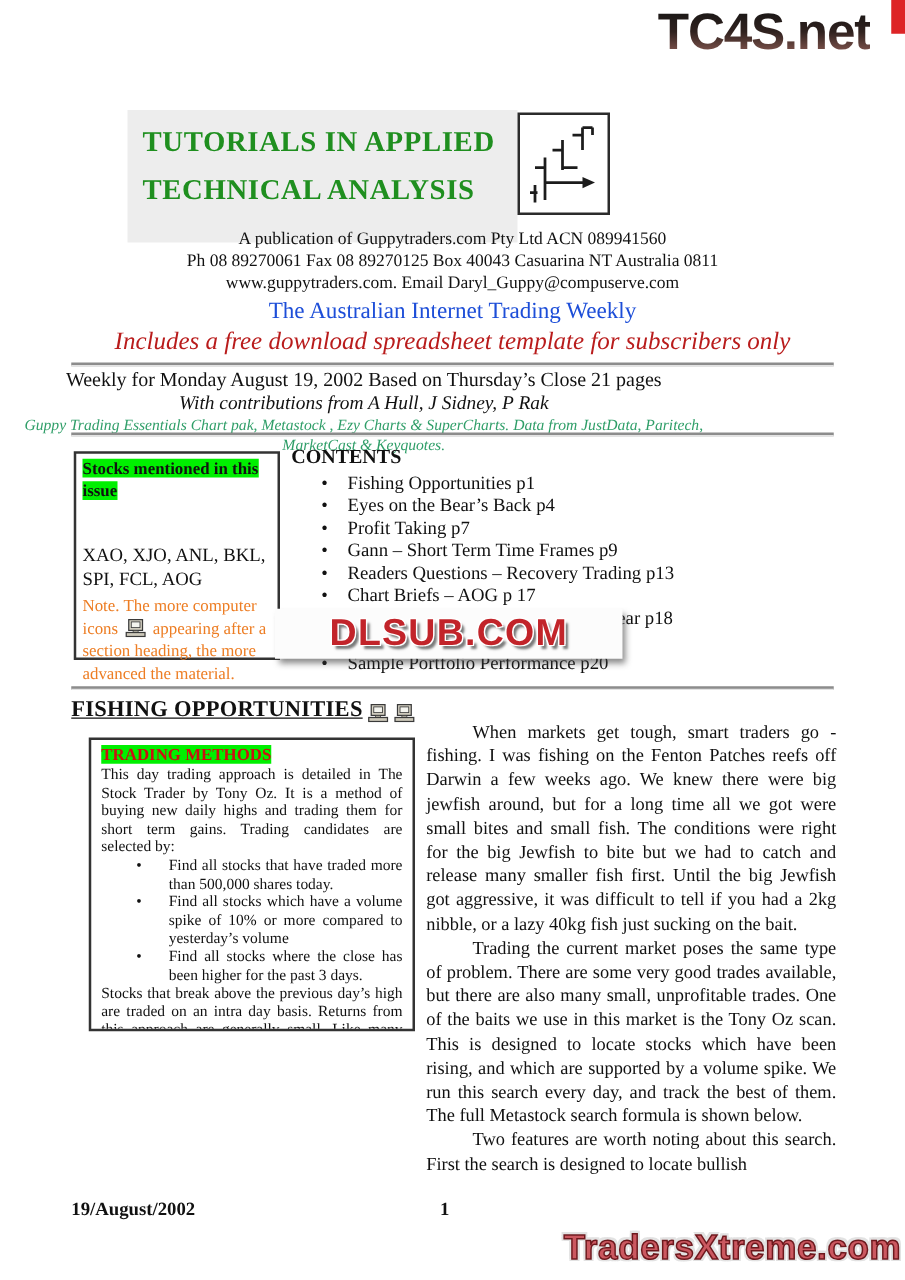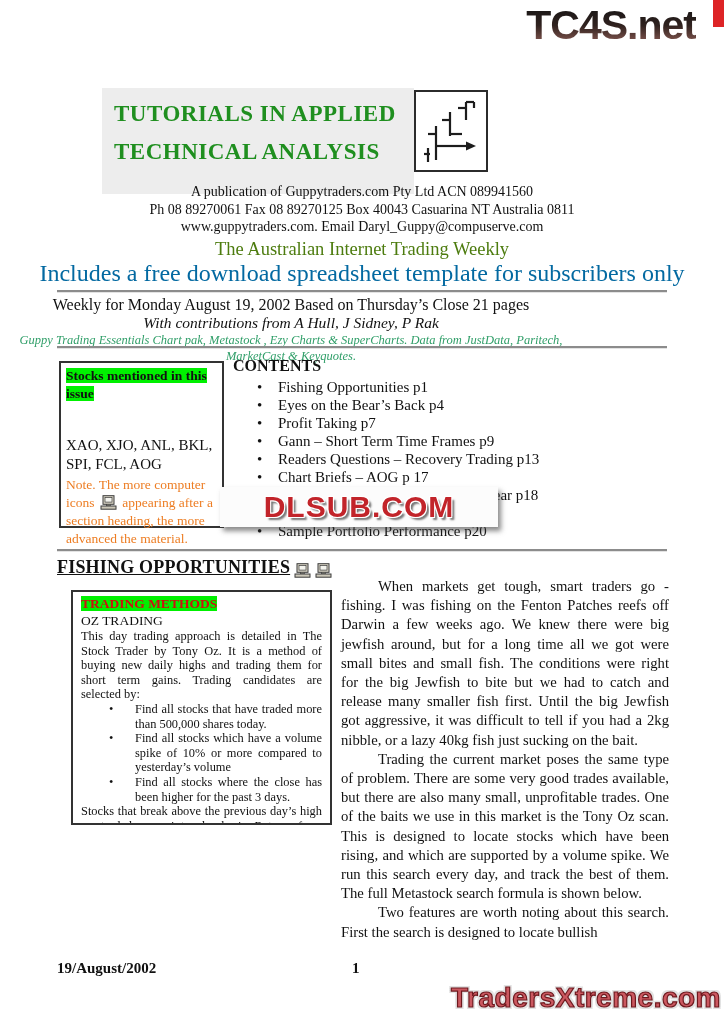--- a/index.html
+++ b/index.html
@@ -15,22 +15,22 @@
 
   
   .masthead-bg{position:absolute;left:102px;top:88px;width:312px;height:106px;background:#ededed;
                box-sizing:border-box;padding:7px 0 0 12px;}
   .mast-title{font-weight:bold;font-size:23px;line-height:38px;color:#1f8f1f;letter-spacing:.5px;}
   .logo-box{position:absolute;left:414px;top:90px;width:74px;height:82px;background:#fff;
             border:2px solid #2b2b2b;box-sizing:border-box;display:flex;align-items:center;justify-content:center;}
 
   .pubinfo{position:absolute;left:0;top:183px;width:724px;text-align:center;}
   .pub-line{font-size:14px;line-height:17.5px;}
-  .tagline{font-size:18.5px;line-height:23px;color:#4d7c0f;margin-top:2px;}
-  .subscriber-note{font-size:24px;line-height:25px;color:#0369a1;}
+  .tagline{font-size:18.5px;line-height:23px;color:#1d4ed8;margin-top:2px;}
+  .subscriber-note{font-size:20px;line-height:25px;color:#b91c1c;font-style:italic;}
 
   .rule{position:absolute;left:57px;width:610px;height:2px;background:#8c8c8c;border-bottom:1px solid #e3e3e3;}
   .rule1{top:290px;} .rule2{top:346px;} .rule3{top:549px;}
 
   .issue-info{position:absolute;left:0;top:295px;width:582px;text-align:center;}
   .weekly{font-size:16px;line-height:19px;}
   .contributors{font-size:15.5px;line-height:18px;font-style:italic;}
   .tools{font-size:12.5px;line-height:16px;font-style:italic;color:#2f9e68;}
 
   
@@ -171,21 +171,20 @@
     <svg width="17" height="15" viewBox="0 0 17 15">
       <rect x="3" y="0.7" width="11" height="8.6" fill="#d9d5c6" stroke="#3a3a3a" stroke-width="1"></rect>
       <rect x="5" y="2.5" width="7" height="4.6" fill="#f4f4ee" stroke="#3a3a3a" stroke-width="0.7"></rect>
       <rect x="6.5" y="9.3" width="4" height="1.6" fill="#b9b5a6" stroke="#3a3a3a" stroke-width="0.6"></rect>
       <rect x="1" y="11" width="15" height="3.2" fill="#cdc9ba" stroke="#3a3a3a" stroke-width="1"></rect>
     </svg>
   </div>
 
   <div class="methods-box">
     <div><span class="methods-heading">TRADING METHODS</span></div>
-    <div class="methods-sub">OZ TRADING</div>
     <div class="methods-p">This day trading approach is detailed in The Stock Trader by Tony Oz. It is a method of buying new daily highs and trading them for short term gains. Trading candidates are selected by:</div>
     <ul class="methods-list">
       <li><span>Find all stocks that have traded more than 500,000 shares today.</span></li>
       <li><span>Find all stocks which have a volume spike of 10% or more compared to yesterday’s volume</span></li>
       <li><span>Find all stocks where the close has been higher for the past 3 days.</span></li>
     </ul>
     <div class="methods-p">Stocks that break above the previous day’s high are traded on an intra day basis. Returns from this approach are generally small. Like many day trading methods it aims to churn out steady small profits every day.</div>
   </div>
 
   <div class="body-col">

